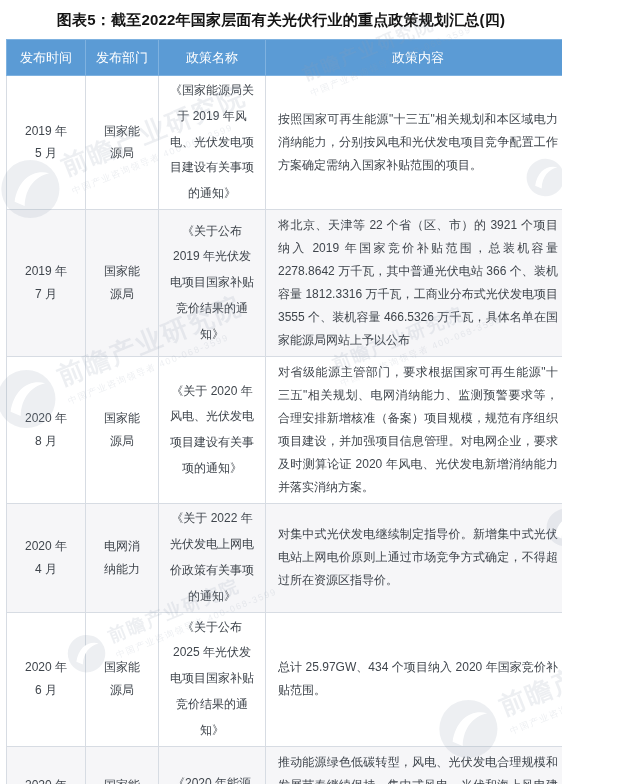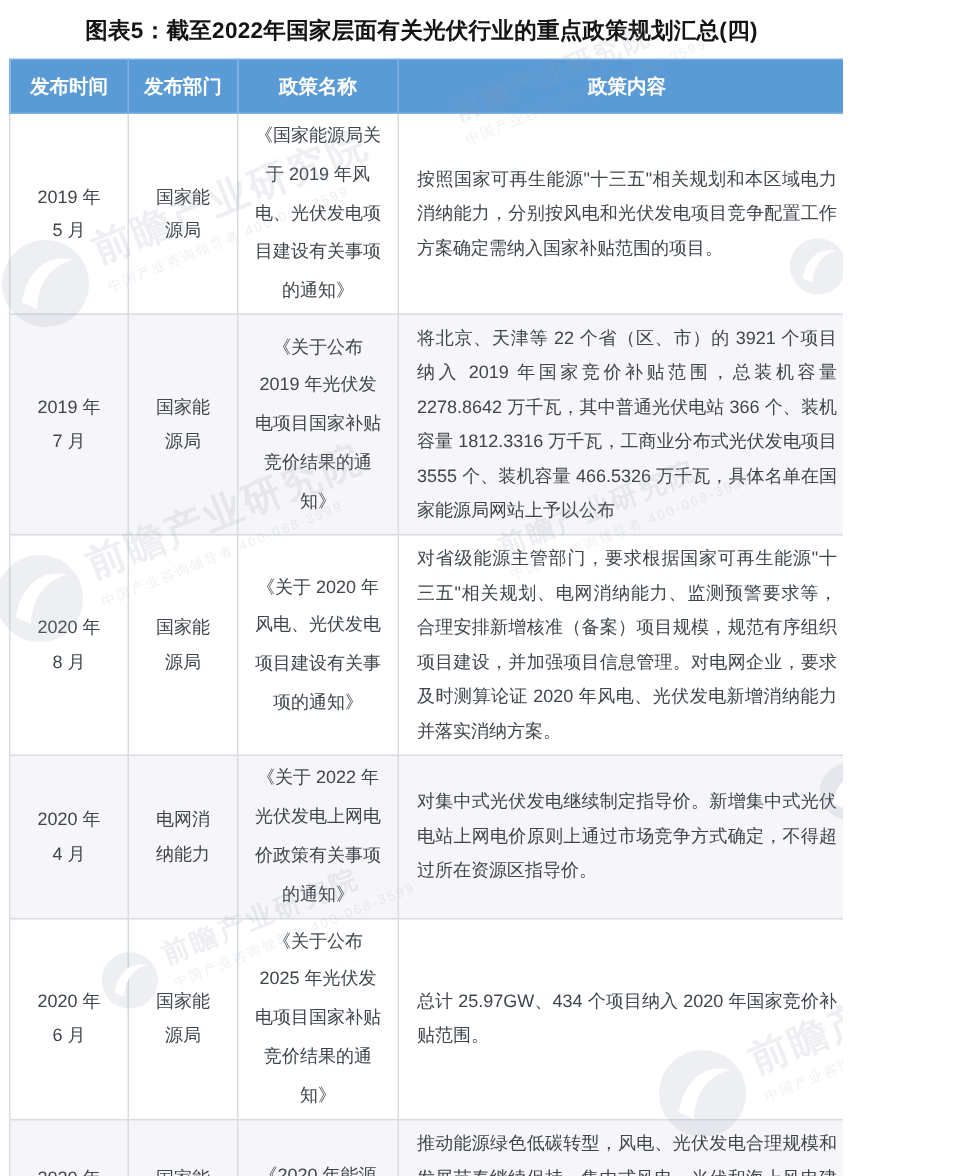--- a/index.html
+++ b/index.html
@@ -30,21 +30,21 @@
   .policy-table th, .policy-table td {
     border: 1px solid #d7dce3;
     font-size: 12px;
     color: #3f454c;
     vertical-align: middle;
   }
   .policy-table thead tr { height: 36px; }
   .policy-table th {
     background: #5b9bd5;
     color: #ffffff;
-    font-weight: 700;
+    font-weight: 400;
     font-size: 13px;
     text-align: center;
     border-color: #7fb2e0;
     margin-top: 24px;
   }
   .policy-table tbody tr:nth-child(1) { height: 105px; }
   .policy-table tbody tr:nth-child(2) { height: 115px; }
   .policy-table tbody tr:nth-child(3) { height: 134px; }
   .policy-table tbody tr:nth-child(4) { height: 73px; }
   .policy-table tbody tr:nth-child(5) { height: 75px; }

